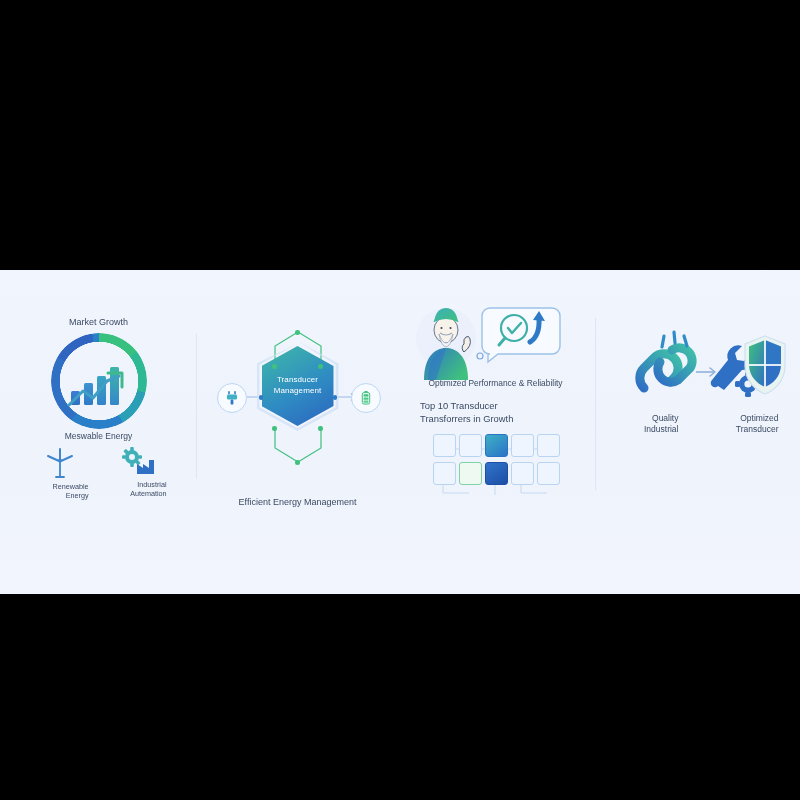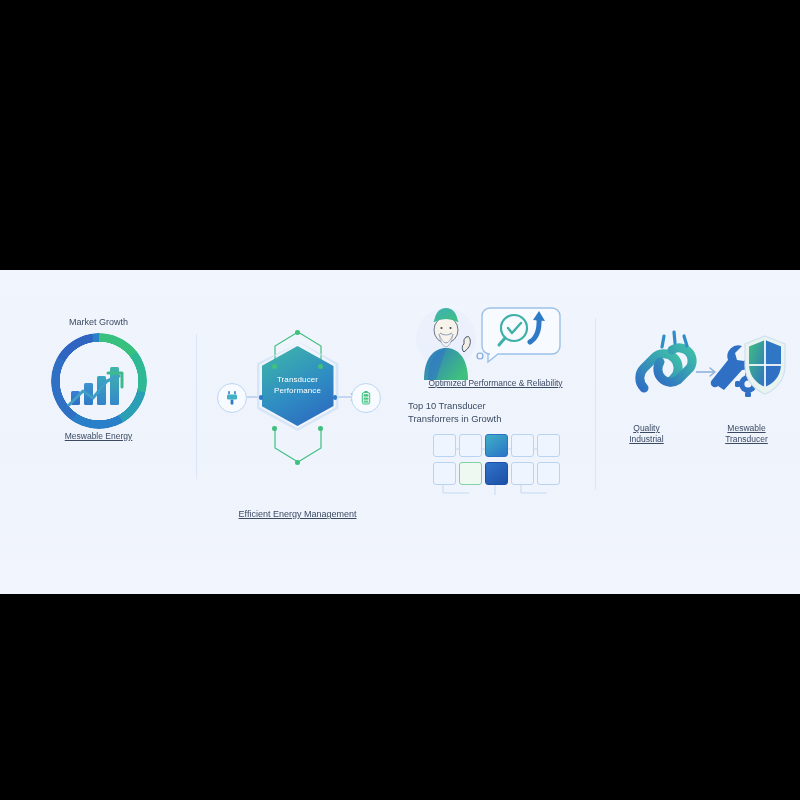--- a/index.html
+++ b/index.html
@@ -23,21 +23,21 @@
   .p3{width:195px;}
   .p4{width:207px;}
   .divider{
     position:absolute;top:64px;width:1px;height:145px;
     background:#dde6f7;
   }
   .d1{left:196px;}
   .d2{left:398px;top:48px;height:172px;}
 
   
-  .cap{color:#3b4a63;font-size:8.5px;text-align:center;line-height:1.28;text-decoration:underline;}
+  .cap{color:#3b4a63;font-size:8.5px;text-align:right;line-height:1.28;}
   .cap-sm{font-size:7.2px;}
 
   
   .p1 .ttl{margin-top:47px;font-size:9px;color:#3a4a63;}
   .donut-wrap{position:relative;width:96px;height:96px;margin-top:6px;}
   .donut{
     position:absolute;inset:0;border-radius:50%;
     background:conic-gradient(from 0deg,
       #37c07e 0deg 52deg,
       #2fb894 52deg 104deg,
@@ -82,32 +82,32 @@
   .bnode{position:absolute;width:4.5px;height:4.5px;border-radius:50%;background:#2f7ac6;}
   .circ-icon{
     position:absolute;width:28px;height:28px;border-radius:50%;
     border:1.4px solid #bcd6f3;background:#f7faff;
     display:flex;align-items:center;justify-content:center;
   }
 
   
   .sagewrap{position:relative;width:180px;height:82px;margin-top:30px;}
   .grid-ttl{color:#3a4a63;font-size:9.4px;line-height:1.42;margin-top:10px;
-            align-self:flex-start;margin-left:10px;}
+            align-self:flex-start;margin-left:22px;}
   .tiles{display:grid;grid-template-columns:repeat(5,21px);gap:5px;
          margin-top:7px;position:relative;}
   .tile{width:21px;height:21px;border-radius:3px;border:1px solid #b9d4f1;
         background:#eef5fe;position:relative;overflow:hidden;}
   .tile.hi{background:linear-gradient(145deg,#3fb0c6,#2a73c6);border-color:#2a73c6;}
   .tile.hi2{background:linear-gradient(145deg,#2f74c9,#1d4fa6);border-color:#1d4fa6;}
   .tile.grn{background:#eefaf1;border-color:#7fd3a4;}
 
   
   .p4wrap{position:relative;width:190px;height:86px;margin-top:52px;}
-  .p4labels{display:flex;gap:36px;margin-top:15px;}
+  .p4labels{display:flex;gap:36px;margin-top:5px;}
 </style>
 </head>
 <body>
 
 <div class="stage">
   <div class="banner">
 
     <div class="panel p1">
       <div class="ttl">Market Growth</div>
 
@@ -121,21 +121,48 @@
         </div>
         <svg class="trend" width="62" height="40" viewBox="0 0 62 40">
           <polyline points="2,34 16,20 26,27 40,10 52,5" fill="none" stroke="#3f9fc4" stroke-width="3" stroke-linecap="round" stroke-linejoin="round"></polyline>
           <path d="M41 2 L55 2 L55 16" fill="none" stroke="#3fb98c" stroke-width="3" stroke-linecap="round" stroke-linejoin="round"></path>
         </svg>
       </div>
 
       <div class="cap" style="margin-top:2px;">Meswable Energy</div>
 
       <div class="icon-row">
-
+        <div class="icon-cell">
+          <svg width="34" height="34" viewBox="0 0 34 34">
+            <path d="M17 15 L17 31" stroke="#3f86cf" stroke-width="1.8" stroke-linecap="round"></path>
+            <path d="M13 31 L21 31" stroke="#3f86cf" stroke-width="1.8" stroke-linecap="round"></path>
+            <path d="M17 14 L17 3" stroke="#3f86cf" stroke-width="2" stroke-linecap="round"></path>
+            <path d="M16 15 L5 10" stroke="#3f86cf" stroke-width="2" stroke-linecap="round"></path>
+            <path d="M18 15 L29 10" stroke="#3f86cf" stroke-width="2" stroke-linecap="round"></path>
+            <circle cx="17" cy="14.5" r="2" fill="#3f86cf"></circle>
+          </svg>
+          <div class="cap cap-sm" style="margin-top:2px;">Renewable Energy</div>
+        </div>
+
+        <div class="icon-cell">
+          <svg width="36" height="32" viewBox="0 0 36 32">
+            <g fill="#3fb0b8">
+              <circle cx="12" cy="11" r="7"></circle>
+              <rect x="10.2" y="1" width="3.6" height="4" rx="1"></rect>
+              <rect x="10.2" y="17" width="3.6" height="4" rx="1"></rect>
+              <rect x="2" y="9.2" width="4" height="3.6" rx="1"></rect>
+              <rect x="18" y="9.2" width="4" height="3.6" rx="1"></rect>
+              <rect x="4.2" y="3.4" width="3.6" height="4" rx="1" transform="rotate(-45 6 5.4)"></rect>
+              <rect x="16.2" y="14.8" width="3.6" height="4" rx="1" transform="rotate(-45 18 16.8)"></rect>
+            </g>
+            <circle cx="12" cy="11" r="3" fill="#eef3fc"></circle>
+            <path d="M17 28 L17 18 L23 22 L23 18 L29 22 L29 14 L34 14 L34 28 Z" fill="#2f6fc4"></path>
+          </svg>
+          <div class="cap cap-sm" style="margin-top:2px;">Industrial Autemation</div>
+        </div>
       </div>
 
       <div class="divider d1"></div>
     </div>
 
     <div class="panel p2">
       <div class="flowwrap">
 
         <svg width="190" height="150" viewBox="0 0 190 150" style="position:absolute;inset:0;">
           <path d="M95 10 L118 24 L118 44" fill="none" stroke="#3fc07e" stroke-width="1.2"></path>
@@ -144,21 +171,21 @@
           <path d="M95 140 L72 126 L72 106" fill="none" stroke="#3fc07e" stroke-width="1.2"></path>
           <line x1="44" y1="75" x2="58" y2="75" stroke="#a9c4e8" stroke-width="1.2"></line>
           <line x1="131" y1="75" x2="152" y2="75" stroke="#a9c4e8" stroke-width="1.2"></line>
           <path d="M148 71.5 L153 75 L148 78.5" fill="none" stroke="#7ea8dc" stroke-width="1.2"></path>
         </svg>
 
         <div class="hexring"></div>
         <div class="hexfill">
           <div class="hexlabel">
             <span>Transducer</span><br>
-            <span>Performance</span>
+            <span>Management</span>
           </div>
         </div>
 
         <div class="gnode" style="left:92.5px;top:8px;"></div>
         <div class="gnode" style="left:92.5px;top:138px;"></div>
         <div class="gnode" style="left:69.5px;top:42px;"></div>
         <div class="gnode" style="left:115.5px;top:42px;"></div>
         <div class="gnode" style="left:69.5px;top:104px;"></div>
         <div class="gnode" style="left:115.5px;top:104px;"></div>
         <div class="bnode" style="left:56px;top:73px;"></div>
@@ -177,21 +204,21 @@
           <svg width="16" height="16" viewBox="0 0 16 16">
             <rect x="6.3" y="1" width="3.4" height="1.6" rx=".6" fill="#3fc07e"></rect>
             <rect x="4.3" y="2.6" width="7.4" height="11.4" rx="1.6" fill="#eefaf1" stroke="#3fc07e" stroke-width="1"></rect>
             <rect x="5.6" y="4.2" width="4.8" height="2.4" rx=".5" fill="#3fc07e"></rect>
             <rect x="5.6" y="7.4" width="4.8" height="2.4" rx=".5" fill="#4ec98c"></rect>
             <rect x="5.6" y="10.6" width="4.8" height="2.2" rx=".5" fill="#5fd19a"></rect>
           </svg>
         </div>
       </div>
 
-      <div class="cap" style="margin-top:22px;font-size:9px;">Efficient Energy Management</div>
+      <div class="cap" style="margin-top:10px;font-size:9px;">Efficient Energy Management</div>
 
       <div class="divider d2"></div>
     </div>
 
     <div class="panel p3">
       <div class="sagewrap">
         <svg width="180" height="82" viewBox="0 0 180 82">
           <defs>
             <linearGradient id="robe" x1="0" y1="0" x2="1" y2="0.6">
               <stop offset="0" stop-color="#2f74c9"></stop>
@@ -321,20 +348,20 @@
           </g>
         </svg>
       </div>
 
       <div class="p4labels">
         <div class="cap" style="width:64px;">
           <span>Quality</span><br>
           <span>Industrial</span>
         </div>
         <div class="cap" style="width:64px;">
-          <span>Meswable</span><br>
+          <span>Optimized</span><br>
           <span>Transducer</span>
         </div>
       </div>
     </div>
 
   </div>
 </div>
 
 </body></html>

